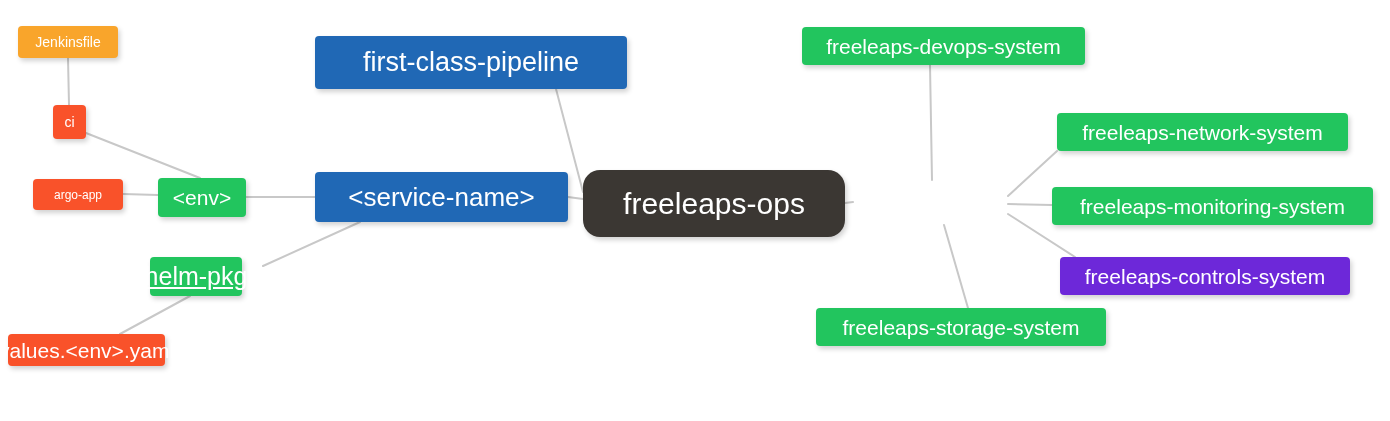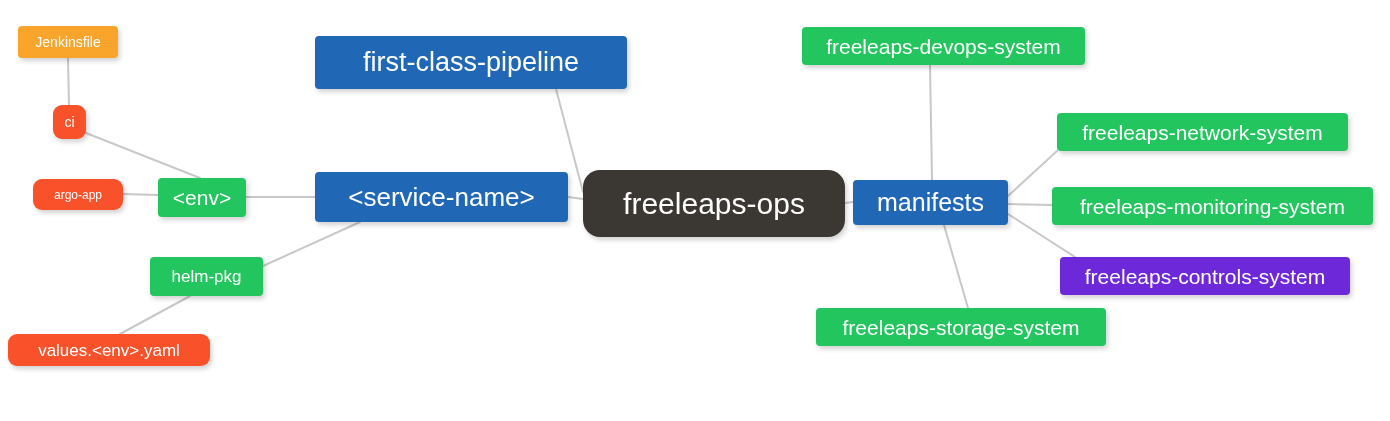--- a/index.html
+++ b/index.html
@@ -40,21 +40,21 @@
     z-index: 2;
     text-align: center;
   }
   .node.root {
     background: #3b3733;
     border-radius: 17px;
   }
   .node.blue   { background: #2068b5; }
   .node.green  { background: #22c55e; }
   .node.orange { background: #f9a52b; }
-  .node.red    { background: #f9522a; border-radius: 9px; }
+  .node.red    { background: #f9522a; }
 </style>
 </head>
 <body>
 
 <div id="mindmap" style="background: rgb(255, 255, 255);">
   <svg id="edge-layer" viewBox="0 0 1390 421" width="1390" height="421" xmlns="http://www.w3.org/2000/svg">
       <line x1="583" y1="192" x2="556" y2="89" stroke="#c8c8c8" stroke-width="2" stroke-linecap="round"></line>
       <line x1="583" y1="199" x2="568" y2="197" stroke="#c8c8c8" stroke-width="2" stroke-linecap="round"></line>
       <line x1="845" y1="203" x2="853" y2="202" stroke="#c8c8c8" stroke-width="2" stroke-linecap="round"></line>
       <line x1="315" y1="197" x2="246" y2="197" stroke="#c8c8c8" stroke-width="2" stroke-linecap="round"></line>
@@ -65,25 +65,24 @@
       <line x1="190" y1="296" x2="120" y2="334" stroke="#c8c8c8" stroke-width="2" stroke-linecap="round"></line>
       <line x1="932" y1="180" x2="930" y2="65" stroke="#c8c8c8" stroke-width="2" stroke-linecap="round"></line>
       <line x1="1008" y1="196" x2="1057" y2="151" stroke="#c8c8c8" stroke-width="2" stroke-linecap="round"></line>
       <line x1="1008" y1="204" x2="1052" y2="205" stroke="#c8c8c8" stroke-width="2" stroke-linecap="round"></line>
       <line x1="1008" y1="214" x2="1075" y2="257" stroke="#c8c8c8" stroke-width="2" stroke-linecap="round"></line>
       <line x1="944" y1="225" x2="968" y2="308" stroke="#c8c8c8" stroke-width="2" stroke-linecap="round"></line>
     </svg>
 <div class="node root" style="left: 583px; top: 170px; width: 262px; height: 67px; font-size: 30px; background: rgb(59, 55, 51); color: rgb(255, 255, 255);">freeleaps-ops</div>
     <div class="node blue" style="left: 315px; top: 36px; width: 312px; height: 53px; font-size: 27px; background: rgb(32, 104, 181); color: rgb(255, 255, 255);">first-class-pipeline</div>
     <div class="node blue" style="left: 315px; top: 172px; width: 253px; height: 50px; font-size: 26px; background: rgb(32, 104, 181); color: rgb(255, 255, 255);">&lt;service-name&gt;</div>
-    <div class="node blue" style="left: 853px; top: 180px; width: 155px; height: 45px; font-size: 25px; background: rgb(32, 104, 181); color: rgb(255, 255, 255);">manifests</div>
     <div class="node green" style="left: 158px; top: 178px; width: 88px; height: 39px; font-size: 21px; background: rgb(34, 197, 94); color: rgb(255, 255, 255); text-align: center;">&lt;env&gt;</div>
-    <div class="node green" style="left: 150px; top: 257px; width: 113px; height: 39px; font-size: 17px; background: rgb(34, 197, 94); color: rgb(255, 255, 255);">helm-pkg</div>
+    <div class="node green" style="left: 150px; top: 257px; width: 92px; height: 39px; font-size: 25px; background: rgb(34, 197, 94); color: rgb(255, 255, 255); text-decoration: underline;">helm-pkg</div>
     <div class="node orange" style="left: 18px; top: 26px; width: 100px; height: 32px; font-size: 14px; background: rgb(249, 165, 43); color: rgb(255, 255, 255);">Jenkinsfile</div>
     <div class="node red" style="left: 53px; top: 105px; width: 33px; height: 34px; font-size: 14px; background: rgb(249, 82, 42); color: rgb(255, 255, 255);">ci</div>
     <div class="node red" style="left: 33px; top: 179px; width: 90px; height: 31px; font-size: 12px; background: rgb(249, 82, 42); color: rgb(255, 255, 255);">argo-app</div>
-    <div class="node red" style="left: 8px; top: 334px; width: 202px; height: 32px; font-size: 17px; background: rgb(249, 82, 42); color: rgb(255, 255, 255);">values.&lt;env&gt;.yaml</div>
+    <div class="node red" style="left: 8px; top: 334px; width: 157px; height: 32px; font-size: 21px; background: rgb(249, 82, 42); color: rgb(255, 255, 255);">values.&lt;env&gt;.yaml</div>
     <div class="node green" style="left: 1057px; top: 113px; width: 291px; height: 38px; font-size: 21px; background: rgb(34, 197, 94); color: rgb(255, 255, 255);">freeleaps-network-system</div>
     <div class="node green" style="left: 802px; top: 27px; width: 283px; height: 38px; font-size: 21px; background: rgb(34, 197, 94); color: rgb(255, 255, 255);">freeleaps-devops-system</div>
     <div class="node green" style="left: 1052px; top: 187px; width: 321px; height: 38px; font-size: 21px; background: rgb(34, 197, 94); color: rgb(255, 255, 255);">freeleaps-monitoring-system</div>
     <div class="node green" style="left: 1060px; top: 257px; width: 290px; height: 38px; font-size: 21px; background: #6d28d9; color: rgb(255, 255, 255);">freeleaps-controls-system</div>
     <div class="node green" style="left: 816px; top: 308px; width: 290px; height: 38px; font-size: 21px; background: rgb(34, 197, 94); color: rgb(255, 255, 255);">freeleaps-storage-system</div>
   </div>
 
 </body></html>

